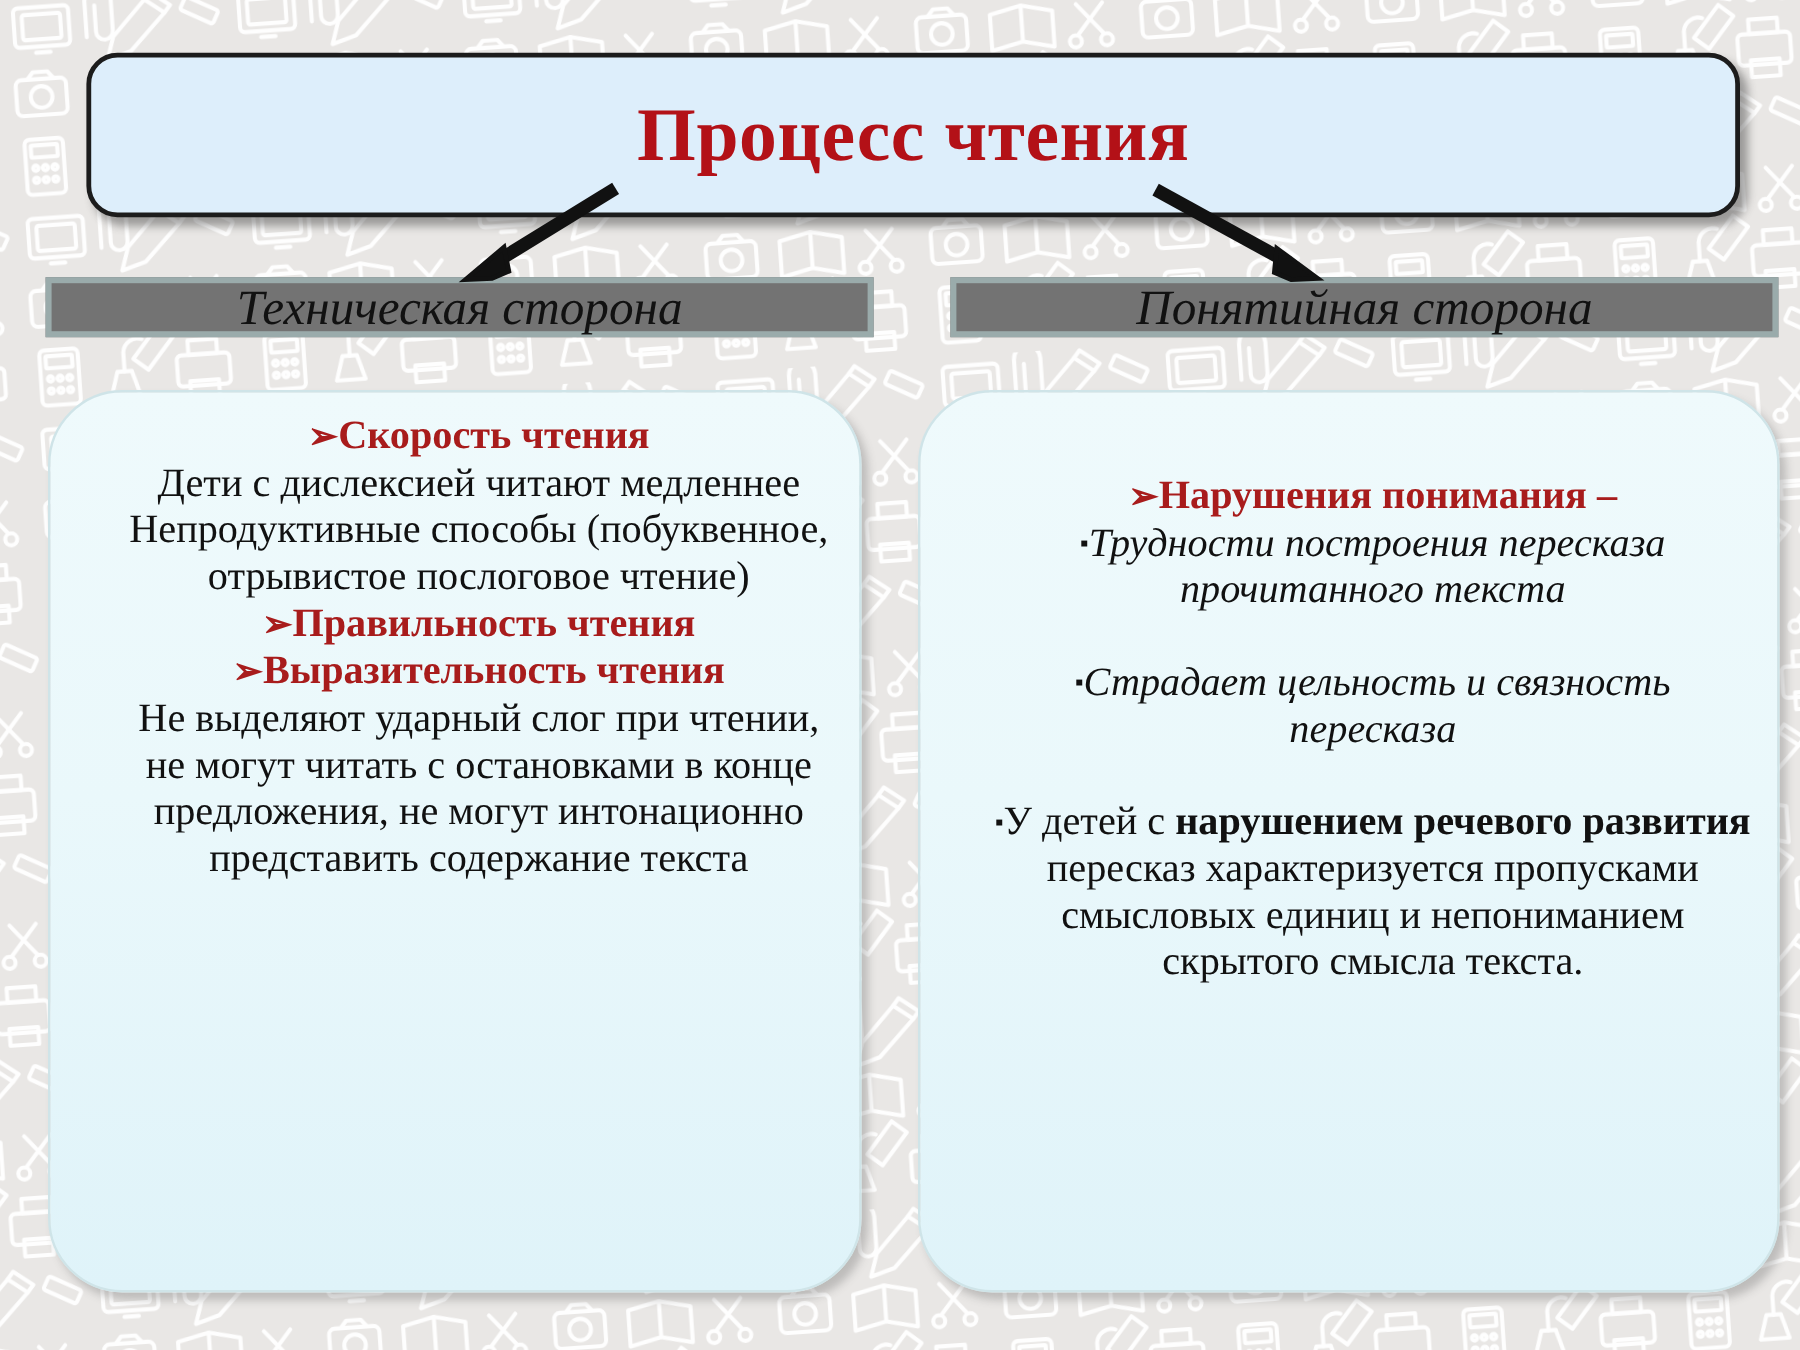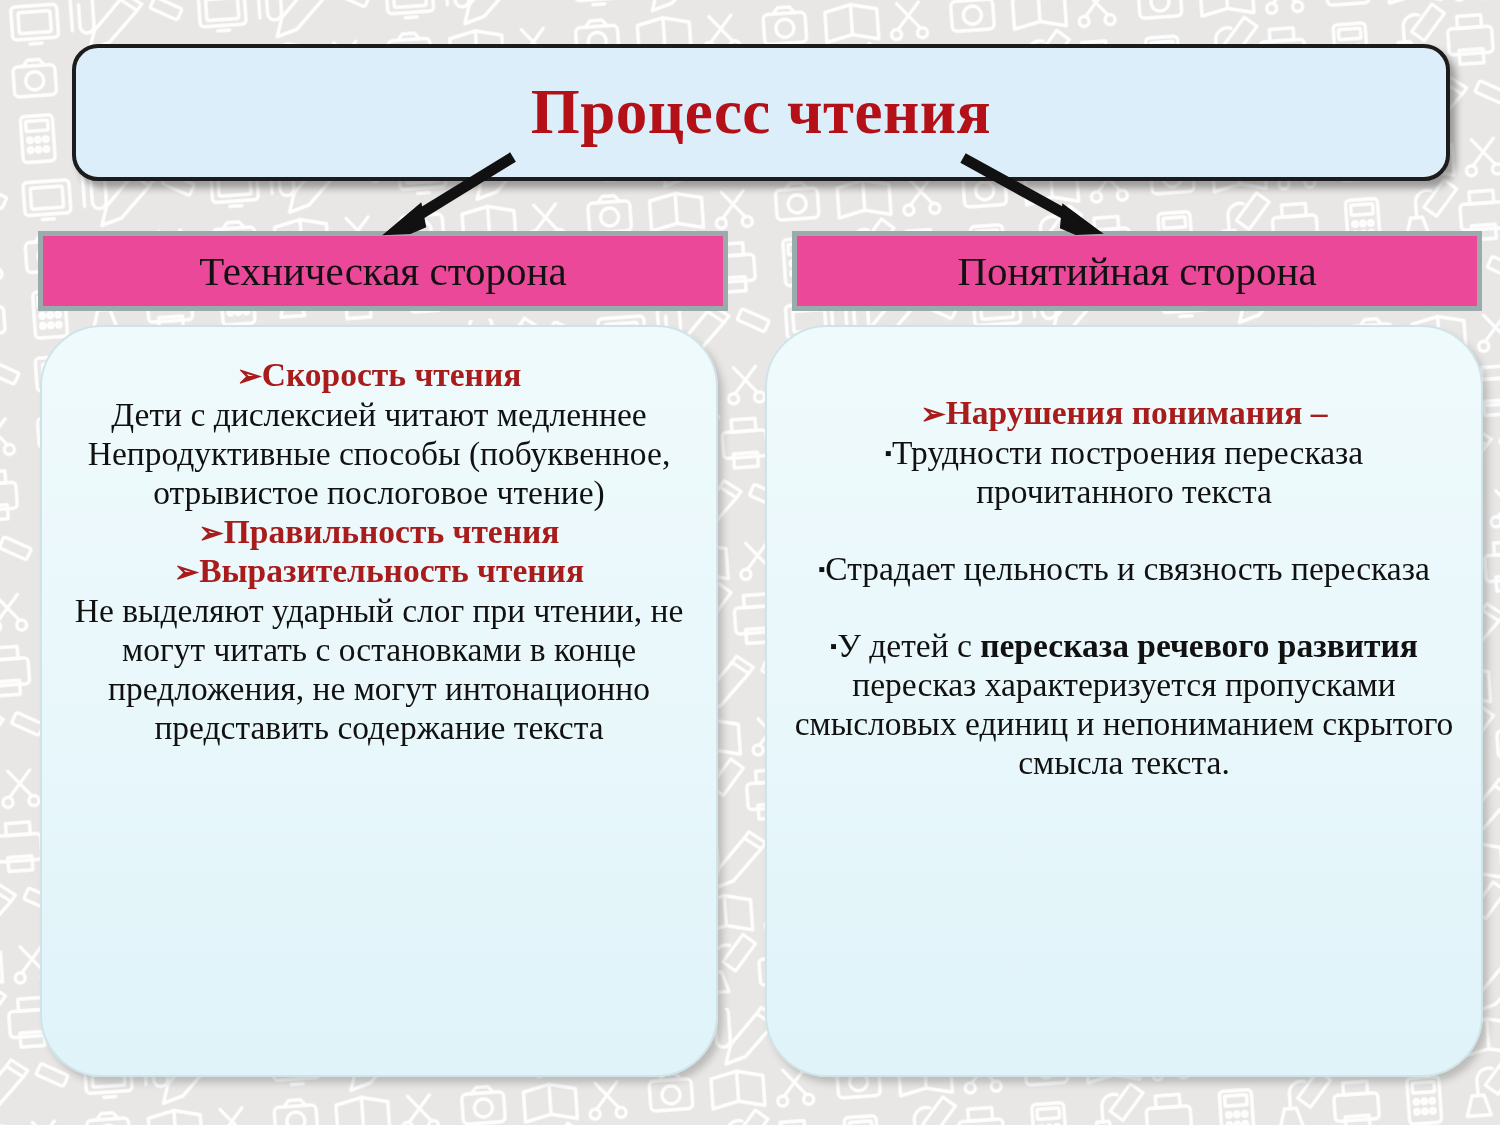--- a/index.html
+++ b/index.html
@@ -56,28 +56,29 @@
     left: 0; top: 0;
     width: 1500px; height: 1125px;
     z-index: 4;
     pointer-events: none;
   }
 
   
   .head-box {
     position: absolute;
     top: 231px;
-    height: 80px;
+    height: 50px;
     box-sizing: border-box;
-    background: #ec4899;
+    background: #737373;
     border: 5px solid #9aabab;
     display: flex;
     align-items: center;
     justify-content: center;
     z-index: 2;
+    font-style: italic;
   }
   .head-box.left  { left: 38px;  width: 690px; }
   .head-box.right { left: 792px; width: 690px; }
   .head-text {
     color: #111111;
     font-size: 41px;
     line-height: 1;
     white-space: nowrap;
   }
 
@@ -91,38 +92,39 @@
     border: 2px solid #cfe4e8;
     background: linear-gradient(180deg, #effafc 0%, #eaf8fb 45%, #dff3f9 100%);
     box-shadow: 5px 6px 7px rgba(90,90,90,0.30);
     z-index: 2;
     overflow: hidden;
   }
   .panel.left  { left: 40px;  width: 678px; }
   .panel.right { left: 765px; width: 718px; }
 
   .panel-inner {
-    padding: 28px 18px 10px 18px;
+    padding: 16px 18px 10px 18px;
     text-align: center;
+    margin-left: 40px;
   }
   .panel.right .panel-inner { padding-top: 66px; }
 
   .line {
     color: #111111;
     font-size: 33.5px;
     line-height: 1.165;
     margin: 0;
   }
   .line.heading {
     color: #a81c1c;
     font-weight: bold;
     font-size: 33.5px;
     line-height: 1.18;
   }
-  .line.spacer-after { margin-bottom: 38px; }
+  .line.spacer-after { margin-bottom: 38px; font-style: italic; }
   .line b { font-weight: bold; }
 
   .bullet-arrow { font-size: 30px; }
   .bullet-sq { font-size: 20px; vertical-align: 0.18em; }
 </style>
 </head>
 <body>
 
 <svg id="bg-pattern" viewBox="0 0 1500 1125" xmlns="http://www.w3.org/2000/svg" aria-hidden="true">
   <defs>
@@ -214,16 +216,16 @@
 <div class="panel right">
   <div class="panel-inner">
 
     <p class="line heading"><span class="bullet-arrow">➢</span><span>Нарушения понимания –</span></p>
 
     <p class="line spacer-after"><span class="bullet-sq">▪</span><span>Трудности построения пересказа прочитанного текста</span></p>
 
 
     <p class="line spacer-after"><span class="bullet-sq">▪</span><span>Страдает цельность и связность пересказа</span></p>
 
-    <p class="line"><span class="bullet-sq">▪</span><span>У детей с </span><b>пересказа речевого развития</b><span> пересказ характеризуется пропусками смысловых единиц и непониманием скрытого смысла текста.</span></p>
+    <p class="line"><span class="bullet-sq">▪</span><span>У детей с </span><b>нарушением речевого развития</b><span> пересказ характеризуется пропусками смысловых единиц и непониманием скрытого смысла текста.</span></p>
 
   </div>
 </div>
 
 </body></html>

